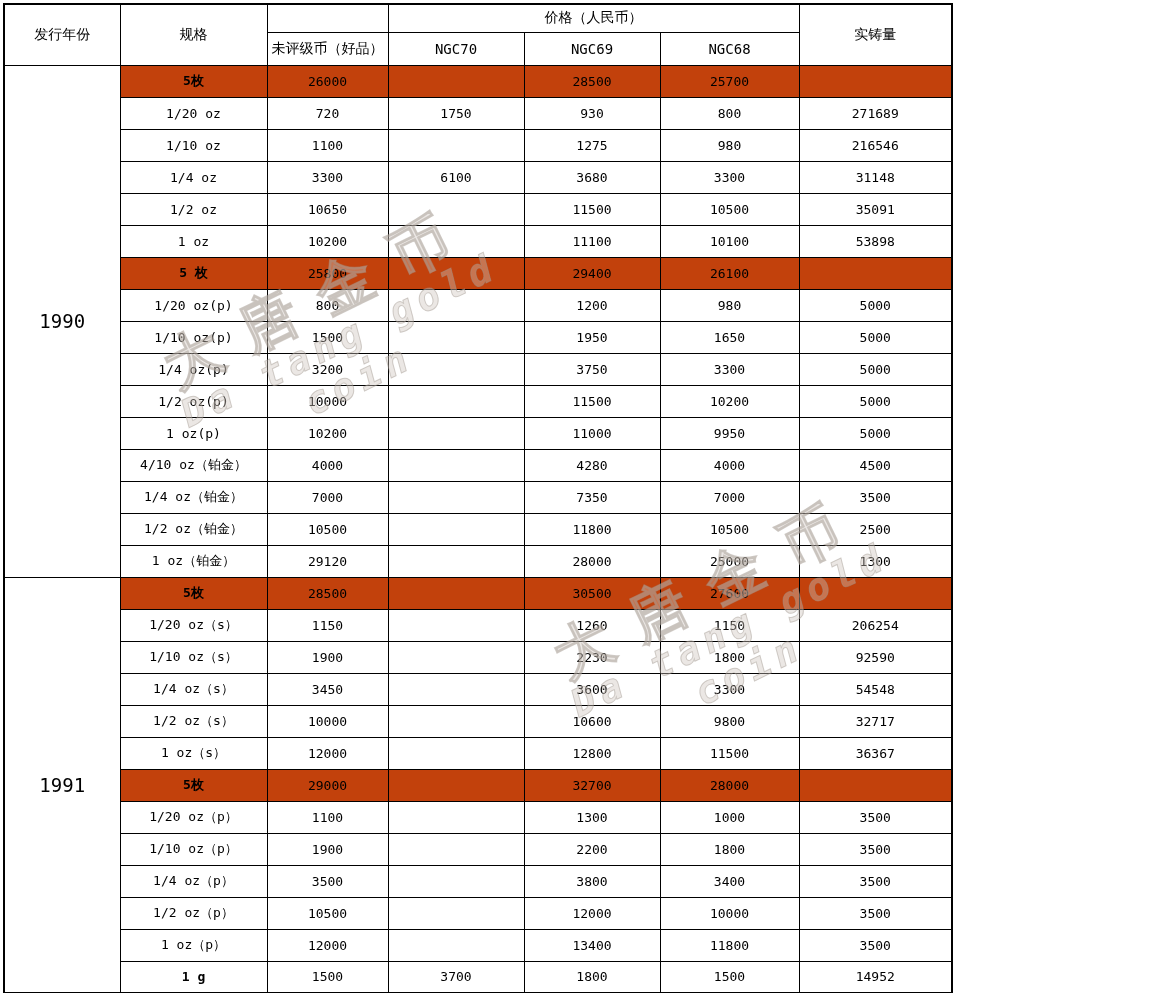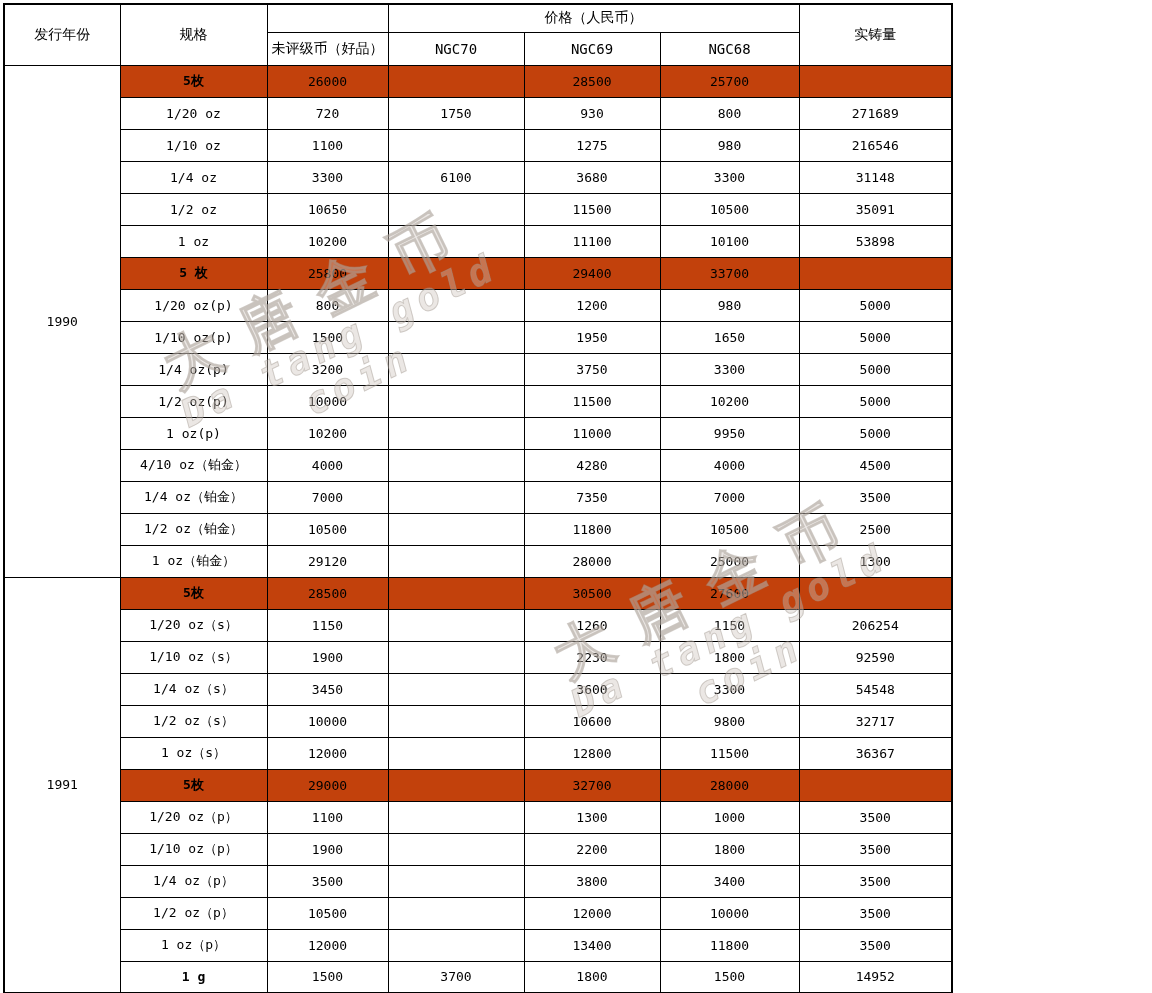--- a/index.html
+++ b/index.html
@@ -30,21 +30,21 @@
     font-size: 13px;
     font-weight: normal;
     color: #000000;
     white-space: nowrap;
     overflow: hidden;
   }
   .price-table thead tr.h1 { height: 28px; }
   .price-table thead tr.h2 { height: 33px; }
   .price-table thead th { font-size: 14px; }
   .price-table tbody tr { height: 32px; }
-  .price-table td.year-cell { font-size: 13px; }
+  .price-table td.year-cell { font-size: 19px; }
   .price-table tr.hl td:not(.year-cell) { background: #c2410c; }
   .price-table tr.bold-spec td.spec-cell { font-weight: bold; }
   .price-table tr.group-start td { border-top: 1.5px solid #000000; }
   
   .wm {
     position: absolute;
     z-index: 5;
     pointer-events: none;
     transform: rotate(-26deg);
     text-align: center;
@@ -147,21 +147,21 @@
           <td class=""></td>
           <td class="">11100</td>
           <td class="">10100</td>
           <td class="">53898</td>
         </tr>
         <tr class="hl bold-spec">
           <td class="spec-cell">5 枚</td>
           <td class="">25800</td>
           <td class=""></td>
           <td class="">29400</td>
-          <td class="">33700</td>
+          <td class="">26100</td>
           <td class=""></td>
         </tr>
         <tr>
           <td class="spec-cell">1/20 oz(p)</td>
           <td class="">800</td>
           <td class=""></td>
           <td class="">1200</td>
           <td class="">980</td>
           <td class="">5000</td>
         </tr>

